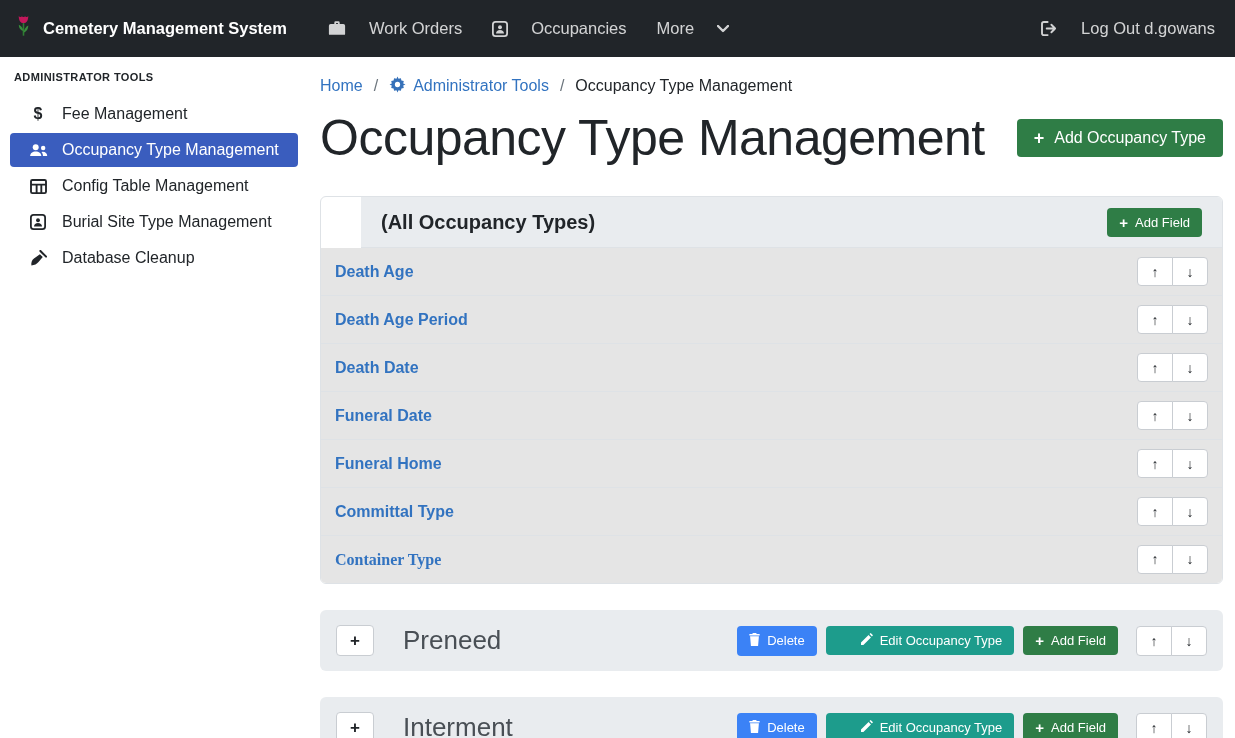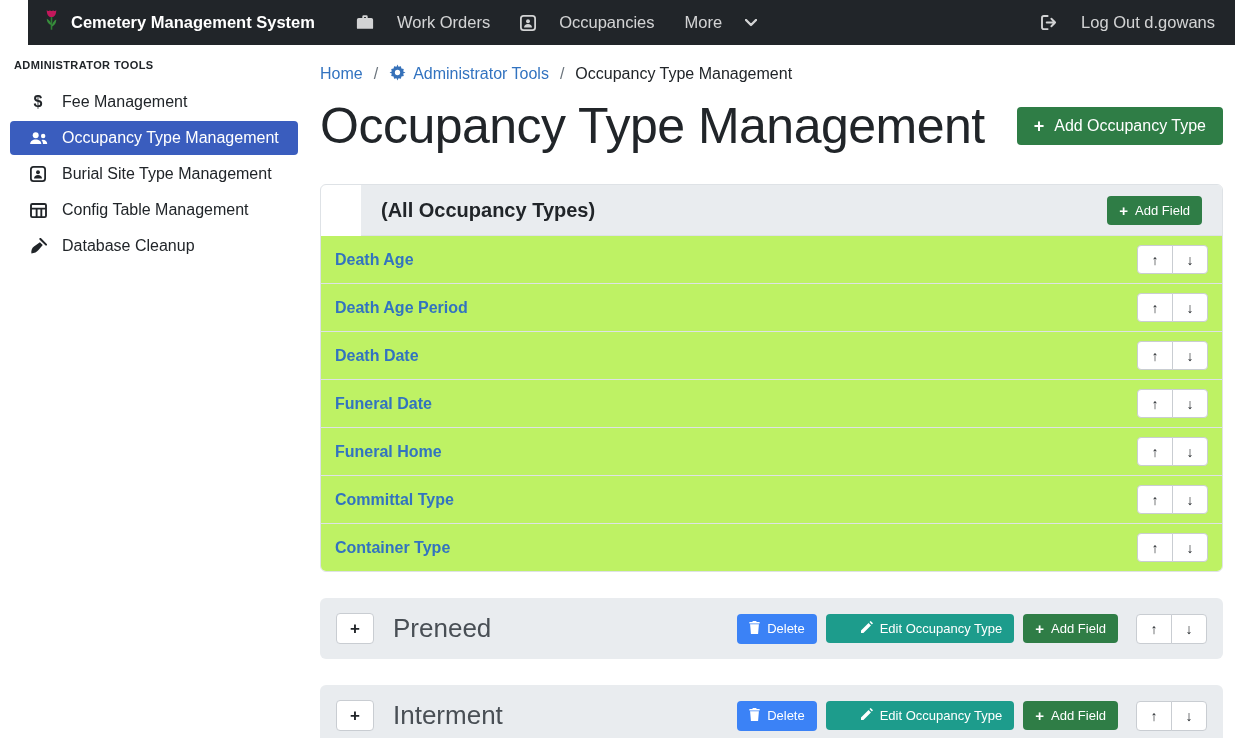--- a/index.html
+++ b/index.html
@@ -5,23 +5,22 @@
   * { box-sizing: border-box; }
   html,body { margin:0; padding:0; }
   body {
     width:1235px; height:738px; overflow:hidden;
     font-family:"Liberation Sans", sans-serif;
     background:#ffffff; color:#212529;
   }
 
   
   .navbar {
-    height:45px; background:#212529; display:flex; align-items:center;
+    height:57px; background:#212529; display:flex; align-items:center;
     padding:0 20px 0 14px;
-    margin-left:28px;
   }
   .brand { display:flex; align-items:center; gap:10px; color:#fff; font-weight:700; font-size:16.5px; margin-right:26px; cursor:pointer; }
   .nav-link {
     color:rgba(255,255,255,.8); font-size:16.5px; display:flex; align-items:center; gap:23px;
     margin:0 15px; cursor:pointer; white-space:nowrap;
   }
   .nav-link svg { display:block; }
   .navbar .spacer { flex:1; }
   .logout { margin:0; }
 
@@ -62,23 +61,23 @@
 
   
   .card { border:1px solid #dee2e6; border-radius:6px; margin-top:28px; overflow:hidden; background:#fff; }
   .card-header {
     background:#e9ecef; padding:11px 20px 10px 20px; min-height:48px;
     display:flex; justify-content:space-between; align-items:center; border-bottom:1px solid #dee2e6;margin-left:40px;
   }
   .card-title { font-size:20px; font-weight:600; color:#212529; }
   .field-row {
     display:flex; justify-content:space-between; align-items:center;
-    padding:9px 14px; border-bottom:1px solid #dee2e6; background:#bef264;
-  }
-  .field-row:last-child { border-bottom:none; }
+    padding:9px 14px; border-bottom:1px solid #dee2e6; background:#e5e5e5;
+  }
+  .field-row:last-child { border-bottom:none;font-family:Liberation Serif, serif; }
   .field-link { color:#3273c0; font-weight:700; font-size:16px; text-decoration:none; cursor:pointer; }
 
   .arrow-group { display:flex; }
   .arrow-btn {
     width:36px; height:29px; background:#fff; border:1px solid #c9cdd2; color:#212529;
     font-size:14px; display:flex; align-items:center; justify-content:center; cursor:pointer; padding:0;
     font-family:inherit;
   }
   .arrow-btn.up { border-radius:4px 0 0 4px; }
   .arrow-btn.down { border-radius:0 4px 4px 0; margin-left:-1px; }
@@ -86,21 +85,21 @@
   
   .section-bar {
     background:#e9ecef; border-radius:6px; margin-top:26px; padding:15px 16px;
     display:flex; align-items:center;
   }
   .plus-btn {
     width:38px; height:31px; background:#fff; border:1px solid #c9cdd2; border-radius:4px;
     font-size:17px; font-weight:600; color:#212529; cursor:pointer; font-family:inherit;
     display:flex; align-items:center; justify-content:center; padding:0;
   }
-  .section-title { font-size:26px; color:#494f55; font-weight:500; margin-left:19px; }
+  .section-title { font-size:26px; color:#494f55; font-weight:500; margin-left:29px; }
   .section-actions { margin-left:auto; display:flex; align-items:center; gap:9px; }
   .section-actions .arrow-group { margin-left:9px; }
   .section-actions .arrow-btn { height:30px; }
 </style>
 </head>
 <body>
 
 <nav class="navbar">
   <div class="brand">
     <span>
@@ -173,37 +172,37 @@
           <path d="M1 13 c0 -3.2 2.6 -5 6 -5 s6 1.8 6 5 z" fill="currentColor"></path>
           <circle cx="15" cy="4.4" r="2.4" fill="currentColor"></circle>
           <path d="M14.6 8.4 c2.9 0 4.8 1.8 4.8 4.6 h-4.6 c0 -1.8 -0.6 -3.4 -1.7 -4.4 z" fill="currentColor"></path>
         </svg>
       </span>
       <span>Occupancy Type Management</span>
     </div>
 
     <div class="side-item">
       <span class="side-icon">
+        <svg viewBox="0 0 18 16" width="17" height="15">
+          <rect x="1" y="1" width="16" height="14" rx="1.5" fill="none" stroke="currentColor" stroke-width="2"></rect>
+          <path d="M1 6 h16 M7 6 v9 M12 6 v9" stroke="currentColor" stroke-width="2" fill="none"></path>
+        </svg>
+      </span>
+      <span>Config Table Management</span>
+    </div>
+
+    <div class="side-item">
+      <span class="side-icon">
         <svg viewBox="0 0 18 18" width="16" height="16">
           <rect x="1" y="1" width="16" height="16" rx="3" fill="none" stroke="currentColor" stroke-width="2"></rect>
           <circle cx="9" cy="7" r="2.2" fill="currentColor"></circle>
           <path d="M4.5 14 c0 -2.5 2 -4 4.5 -4 s4.5 1.5 4.5 4 z" fill="currentColor"></path>
         </svg>
       </span>
       <span>Burial Site Type Management</span>
-    </div>
-
-    <div class="side-item">
-      <span class="side-icon">
-        <svg viewBox="0 0 18 16" width="17" height="15">
-          <rect x="1" y="1" width="16" height="14" rx="1.5" fill="none" stroke="currentColor" stroke-width="2"></rect>
-          <path d="M1 6 h16 M7 6 v9 M12 6 v9" stroke="currentColor" stroke-width="2" fill="none"></path>
-        </svg>
-      </span>
-      <span>Config Table Management</span>
     </div>
 
     <div class="side-item">
       <span class="side-icon">
         <svg viewBox="0 0 18 18" width="17" height="17">
           <path d="M11 1 l6 6" stroke="currentColor" stroke-width="2.2" stroke-linecap="round" fill="none"></path>
           <path d="M10.5 4.5 L4.2 9 c-2.2 1.6 -3.2 4.4 -2.7 7.5 3.2 -0.5 5.9 -1.6 7.5 -3.8 L13.5 7.5 z" fill="currentColor"></path>
         </svg>
       </span>
       <span>Database Cleanup</span>

